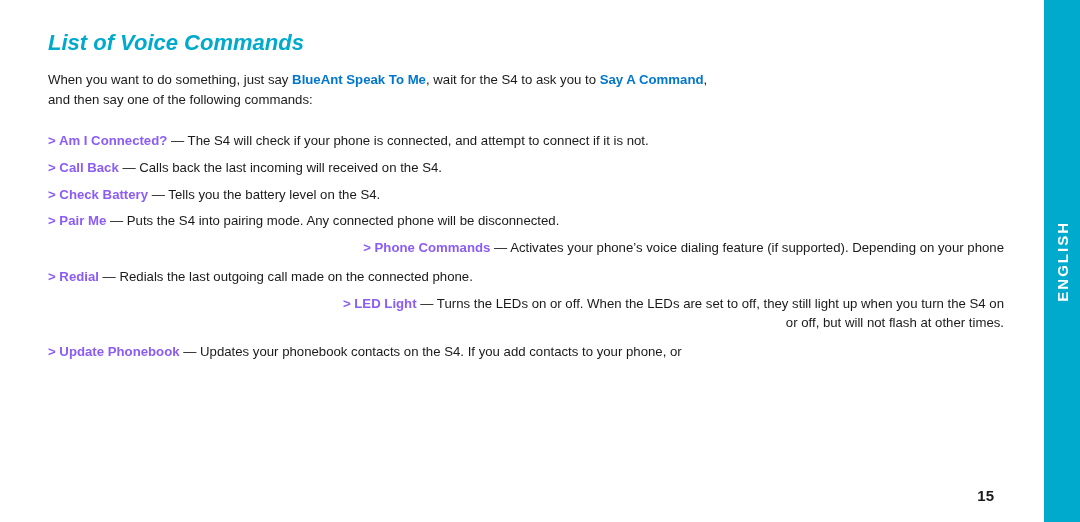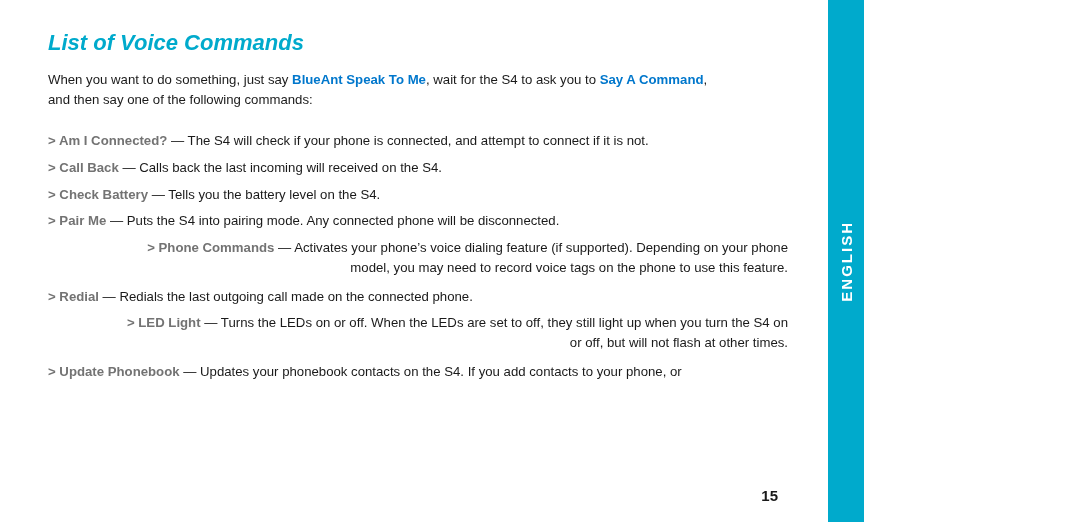--- a/index.html
+++ b/index.html
@@ -9,21 +9,21 @@
       background: #ffffff;
       font-family: Arial, Helvetica, sans-serif;
       font-size: 13.5px;
       color: #1a1a1a;
       overflow: hidden;
       position: relative;
     }
 
     .page-container {
       display: flex;
-      width: 864px;
+      width: 1080px;
       height: 522px;
       position: relative;
     }
 
     .main-content {
       flex: 1;
       padding: 30px 40px 20px 48px;
       position: relative;
     }
 
@@ -68,21 +68,21 @@
     }
 
     .command-item {
       margin-bottom: 7px;
       font-size: 13.2px;
       line-height: 1.5;
       color: #1a1a1a;
     }
 
     .command-item .cmd-label {
-      color: #737373;
+      color: #8b5cf6;
       font-weight: bold;
     }
 
     .command-item.multiline {
       margin-bottom: 9px;
       text-align: right;
     }
 
     .command-item .second-line {
       padding-left: 18px;
@@ -124,21 +124,20 @@
       <div class="command-item">
         <span class="cmd-label">&gt; Check Battery</span><span> — Tells you the battery level on the S4.</span>
       </div>
 
       <div class="command-item">
         <span class="cmd-label">&gt; Pair Me</span><span> — Puts the S4 into pairing mode. Any connected phone will be disconnected.</span>
       </div>
 
       <div class="command-item multiline">
         <span class="cmd-label">&gt; Phone Commands</span><span> — Activates your phone’s voice dialing feature (if supported). Depending on your phone</span>
-        <span class="second-line">model, you may need to record voice tags on the phone to use this feature.</span>
       </div>
 
       <div class="command-item">
         <span class="cmd-label">&gt; Redial</span><span> — Redials the last outgoing call made on the connected phone.</span>
       </div>
 
 
       <div class="command-item multiline">
         <span class="cmd-label">&gt; LED Light</span><span> — Turns the LEDs on or off. When the LEDs are set to off, they still light up when you turn the S4 on</span>
         <span class="second-line">or off, but will not flash at other times.</span>

